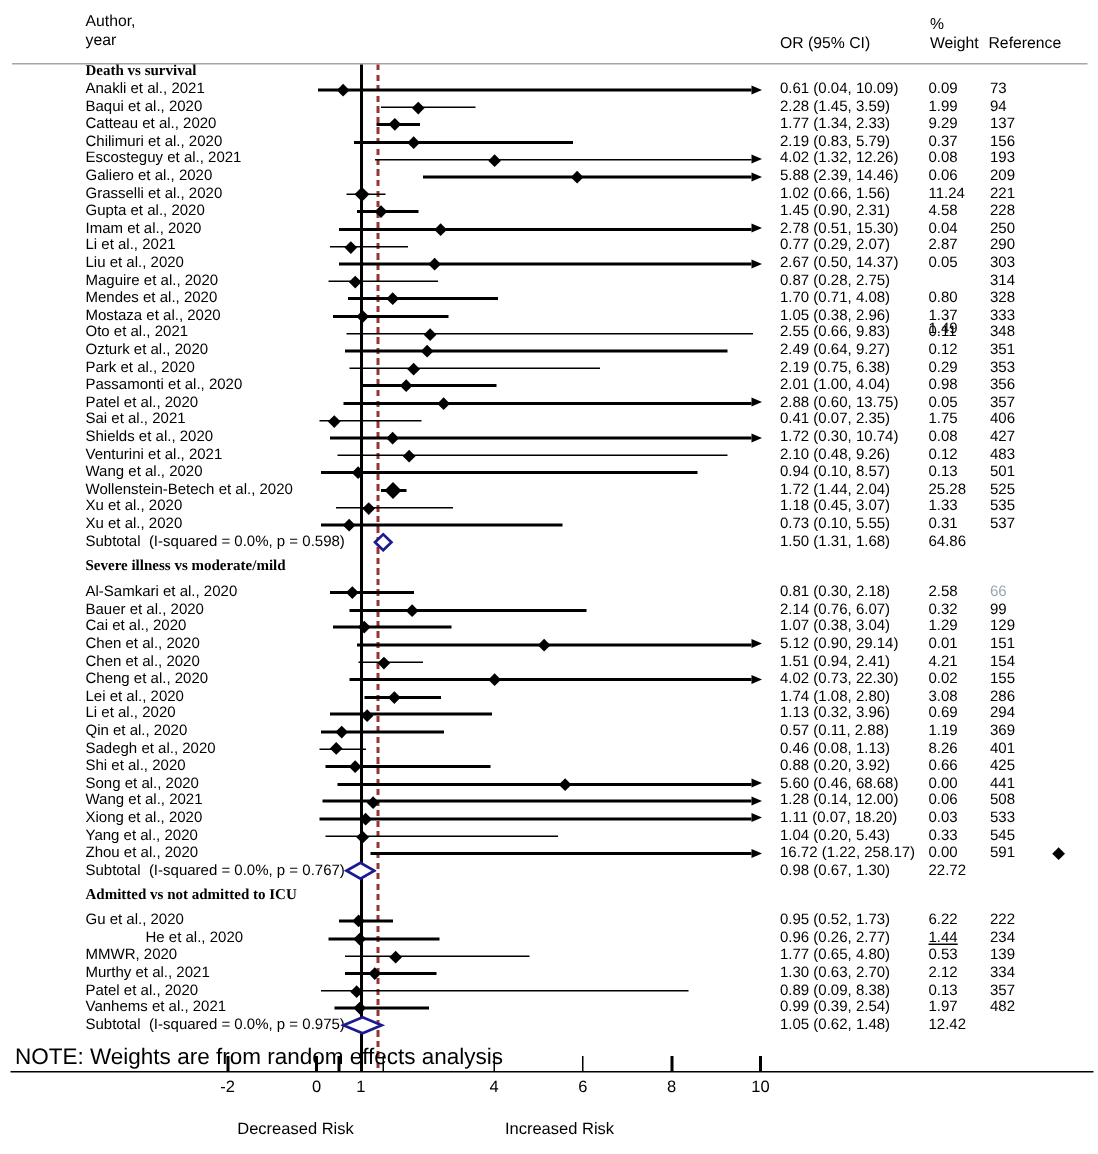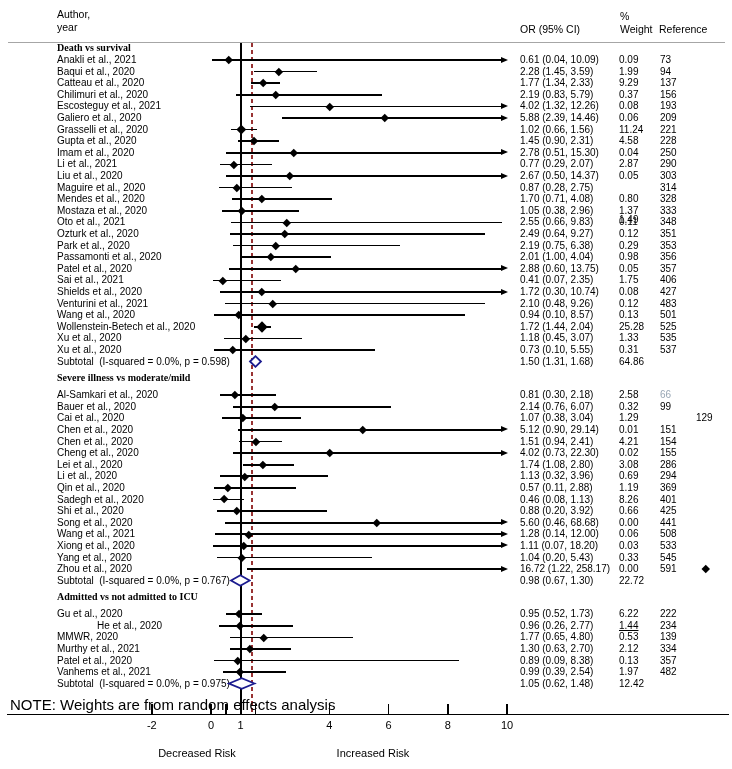--- a/index.html
+++ b/index.html
@@ -222,21 +222,21 @@
       <div class="ciline" style="left: 233.496px; top: 405.8px; width: 157.176px;"></div>
       <div class="marker" style="left: 271.578px; top: 403.934px; width: 5.532px; height: 5.532px;"></div>
       <div class="coltext" style="left: 520px; top: 400.7px;">2.14 (0.76, 6.07)</div>
       <div class="coltext" style="left: 619px; top: 400.7px;">0.32</div>
       <div class="coltext" style="left: 660px; top: 400.7px; color: rgb(0, 0, 0);">99</div>
       <div class="abs row-label" style="left: 57px; top: 412.3px;">Cai et al., 2020</div>
       <div class="ciline" style="left: 222.248px; top: 417.4px; width: 78.736px;"></div>
       <div class="marker" style="left: 239.857px; top: 415.486px; width: 5.629px; height: 5.629px;"></div>
       <div class="coltext" style="left: 520px; top: 412.3px;">1.07 (0.38, 3.04)</div>
       <div class="coltext" style="left: 619px; top: 412.3px; text-align: center;">1.29</div>
-      <div class="coltext" style="left: 660px; top: 412.3px; color: rgb(0, 0, 0); margin-left: 36px;">129</div>
+      <div class="coltext" style="left: 660px; top: 412.3px; color: rgb(0, 0, 0);">129</div>
       <div class="abs row-label" style="left: 57px; top: 423.9px;">Chen et al., 2020</div>
       <div class="ciline" style="left: 237.64px; top: 429px; width: 263.36px;"></div>
       <div class="arrow" style="left: 500.5px; top: 426.4px;"></div>
       <div class="marker" style="left: 359.801px; top: 427.149px; width: 5.501px; height: 5.501px;"></div>
       <div class="coltext" style="left: 520px; top: 423.9px;">5.12 (0.90, 29.14)</div>
       <div class="coltext" style="left: 619px; top: 423.9px;">0.01</div>
       <div class="coltext" style="left: 660px; top: 423.9px; color: rgb(0, 0, 0);">151</div>
       <div class="abs row-label" style="left: 57px; top: 435.5px;">Chen et al., 2020</div>
       <div class="ciline" style="left: 238.824px; top: 440.6px; width: 43.512px;"></div>
       <div class="marker" style="left: 252.736px; top: 438.539px; width: 5.921px; height: 5.921px;"></div>

